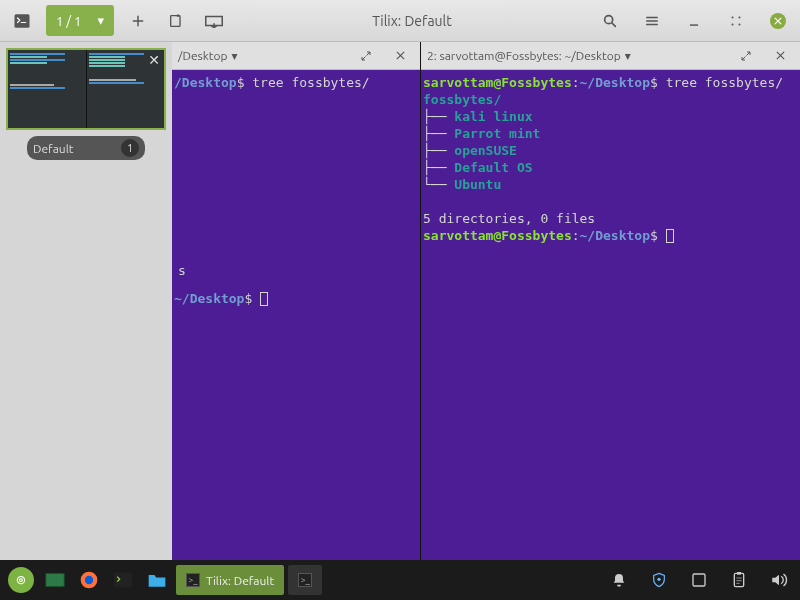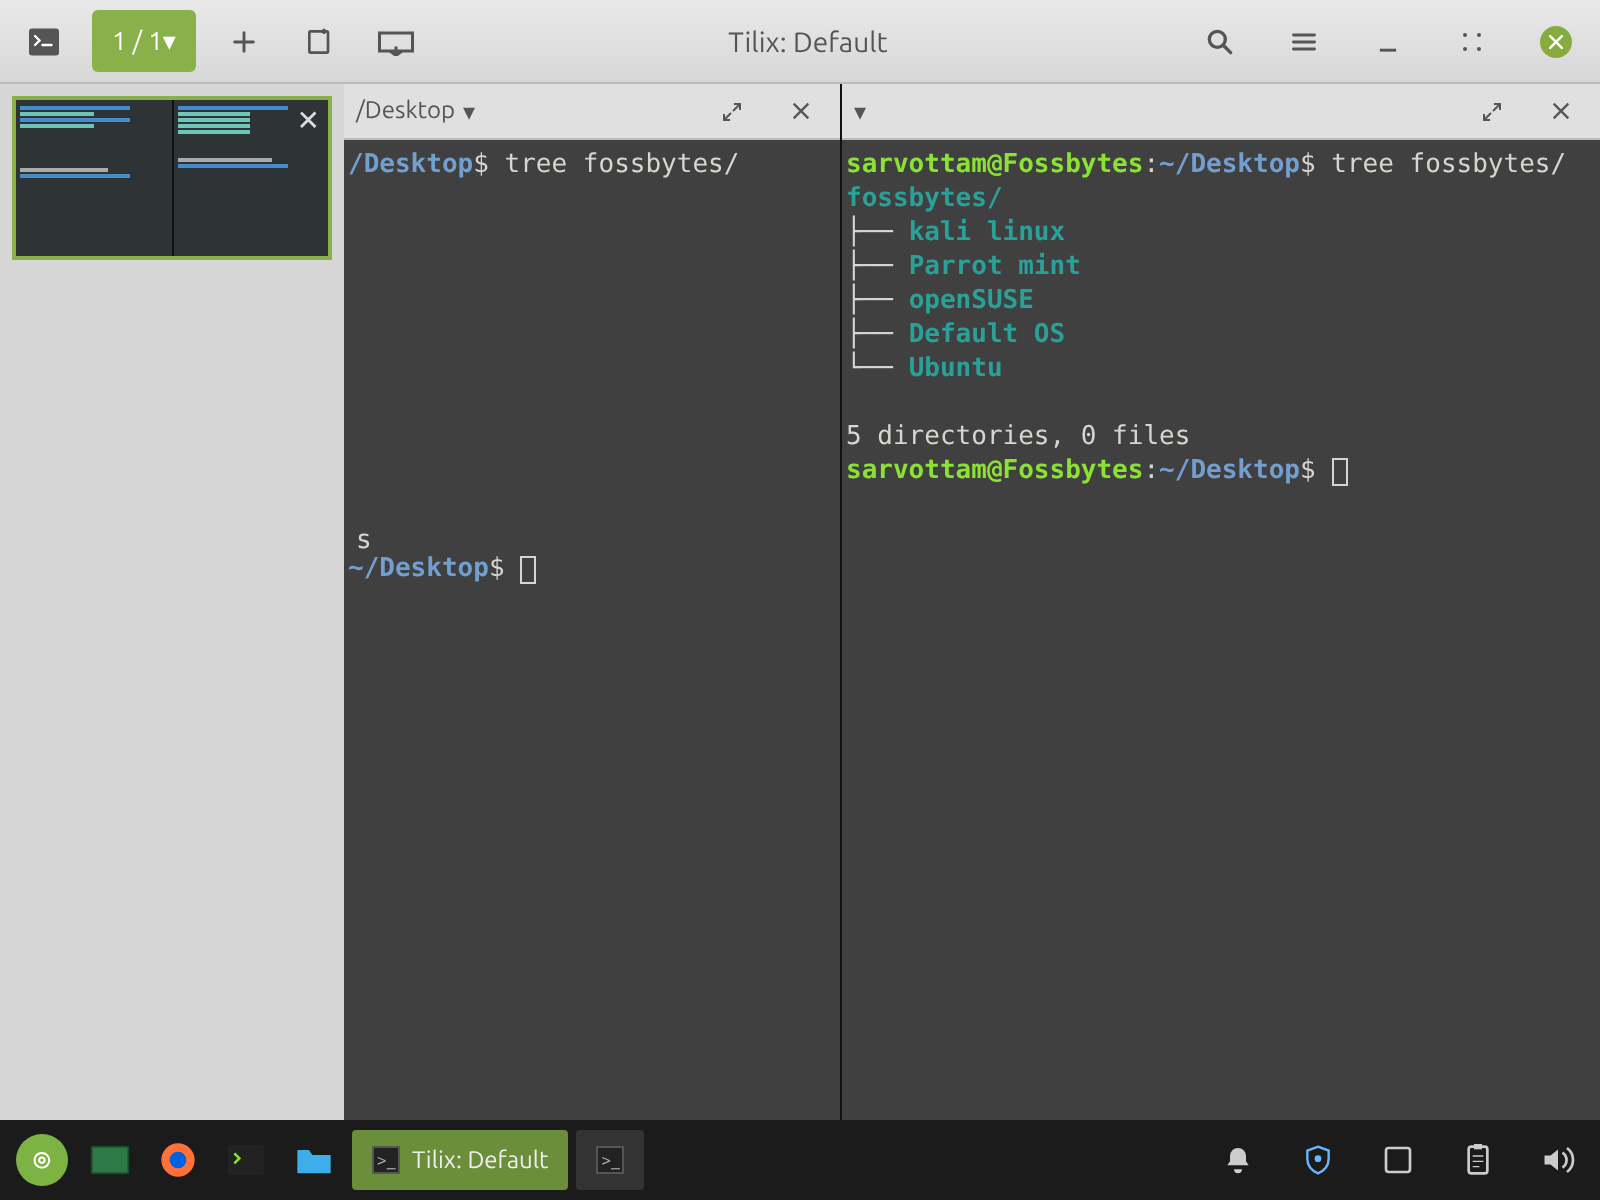--- a/index.html
+++ b/index.html
@@ -2,21 +2,21 @@
 <html><head>
 <meta charset="utf-8">
 <style>
 * { margin: 0; padding: 0; box-sizing: border-box; }
 body { width: 800px; height: 600px; font-family: "Ubuntu", "Segoe UI", sans-serif; background: #d6d6d6; overflow: hidden; position: relative; }
 
 
 .toolbar { height: 42px; background: linear-gradient(#e8e8e8, #d8d8d8); display: flex; align-items: center; padding: 0 8px; gap: 16px; border-bottom: 1px solid #bbb; }
 .toolbar-left { display: flex; align-items: center; gap: 10px; }
 .icon-btn { width: 28px; height: 28px; display: inline-flex; align-items: center; justify-content: center; color: #555; cursor: pointer; border-radius: 3px; }
-.session-counter { background: #88b04b; color: #fff; padding: 8px 10px; border-radius: 3px; display: flex; align-items: center; gap: 0; font-size: 13px; }
+.session-counter { background: #88b04b; color: #fff; padding: 8px 10px; border-radius: 3px; display: flex; align-items: center; gap: 16px; font-size: 13px; }
 .toolbar-title { flex: 1; text-align: center; font-size: 14px; color: #555; }
 .toolbar-right { display: flex; align-items: center; gap: 14px; }
 .win-close { background: #87ab3f; border-radius: 50%; width: 16px; height: 16px; display:flex;align-items:center;justify-content:center;color:#fff; }
 
 
 .main { display: flex; height: 518px; }
 
 
 .sidebar { width: 172px; background: #d6d6d6; display: flex; flex-direction: column; align-items: center; padding: 6px 4px; }
 .thumb-wrap { position: relative; width: 160px; }
@@ -25,21 +25,21 @@
 .thumb-pane:last-child { border-right: none; }
 .thumb-line { height: 2px; margin: 1px 0; }
 .tl-blue { background: #458ccc; width: 75%; }
 .tl-teal { background: #6cc5b8; width: 50%; }
 .tl-gray { background: #aaa; width: 60%; }
 .thumb-close { position: absolute; top: 4px; right: 6px; color: #ddd; font-size: 14px; cursor: pointer; }
 .thumb-label { background: #555; color: #ddd; font-size: 12px; padding: 3px 6px; border-radius: 10px; margin-top: 6px; display: flex; width: 118px; justify-content: space-between; align-items:center; }
 .thumb-badge { background: #333; border-radius: 50%; width: 18px; height: 18px; display:flex; align-items:center; justify-content:center; font-size:11px; }
 
 
-.terms { flex: 1; display: flex; background: #404040; }
+.terms { flex: 1; display: flex; background: #4c1d95; }
 .term { flex: 1; display: flex; flex-direction: column; border-left: 1px solid #111; position: relative; }
 .term:first-child { border-left: none; }
 .term-header { height: 28px; background: #e0e0e0; display: flex; align-items: center; padding: 0 6px; gap: 6px; font-size: 12px; color: #555; border-bottom: 1px solid #bbb; }
 .term-header .htitle { flex: 1; display:flex; align-items:center; gap:4px; }
 .term-body { flex: 1; padding: 4px 2px; font-family: "DejaVu Sans Mono", "Consolas", monospace; font-size: 13px; line-height: 17px; color: #d3d7cf; overflow: hidden; white-space: pre; }
 .c-green { color: #8ae234; font-weight: bold; }
 .c-blue { color: #729fcf; font-weight: bold; }
 .c-teal { color: #2aa198; font-weight: bold; }
 .c-white { color: #d3d7cf; }
 .cursor { display:inline-block; width: 8px; height: 14px; border: 1px solid #d3d7cf; vertical-align: text-bottom; }
@@ -143,20 +143,24 @@
             <div class="thumb-line tl-teal"></div>
             <div class="thumb-line tl-teal"></div>
             <div class="thumb-line tl-teal"></div>
             <div class="thumb-line tl-teal"></div>
             <div class="thumb-line tl-gray" style="margin-top:12px;width:65%"></div>
             <div class="thumb-line tl-blue"></div>
         </div>
       </div>
       <span class="thumb-close">✕</span>
     </div>
+    <div class="thumb-label">
+      <span>Default</span>
+      <span class="thumb-badge">1</span>
+    </div>
   </div>
 
   <div class="terms">
 
     <div class="term" style="flex:0 0 248px">
       <div class="term-header">
         <span class="htitle">
           <span>/Desktop</span>
           <span>▾</span>
         </span>
@@ -166,26 +170,27 @@
             </svg>
           </span>
         <span class="icon-btn">
             <svg width="11" height="11" viewBox="0 0 24 24">
               <path d="M4 4l16 16M20 4L4 20" stroke="#555" stroke-width="2.5"></path>
             </svg>
           </span>
       </div>
       <div class="term-body"><span class="c-blue">/Desktop</span><span class="c-white">$ </span><span class="c-white">tree fossbytes/</span>
 <span class="c-white" style="position:absolute;top:220px;left:6px;">s</span>
-<div style="position:absolute;top:234px;left:2px;"><span class="c-blue">~/Desktop</span><span class="c-white">$ </span><span class="cursor"></span></div></div>
+<div style="position:absolute;top:248px;left:2px;"><span class="c-blue">~/Desktop</span><span class="c-white">$ </span><span class="cursor"></span></div></div>
     </div>
 
     <div class="term">
       <div class="term-header">
         <span class="htitle">
+          <span>2: sarvottam@Fossbytes: ~/Desktop</span>
           <span>▾</span>
         </span>
         <span class="icon-btn">
             <svg width="12" height="12" viewBox="0 0 24 24">
               <path d="M4 14v6h6M20 10V4h-6M4 20l7-7M20 4l-7 7" stroke="#555" stroke-width="2" fill="none"></path>
             </svg>
           </span>
         <span class="icon-btn">
             <svg width="11" height="11" viewBox="0 0 24 24">
               <path d="M4 4l16 16M20 4L4 20" stroke="#555" stroke-width="2.5"></path>

